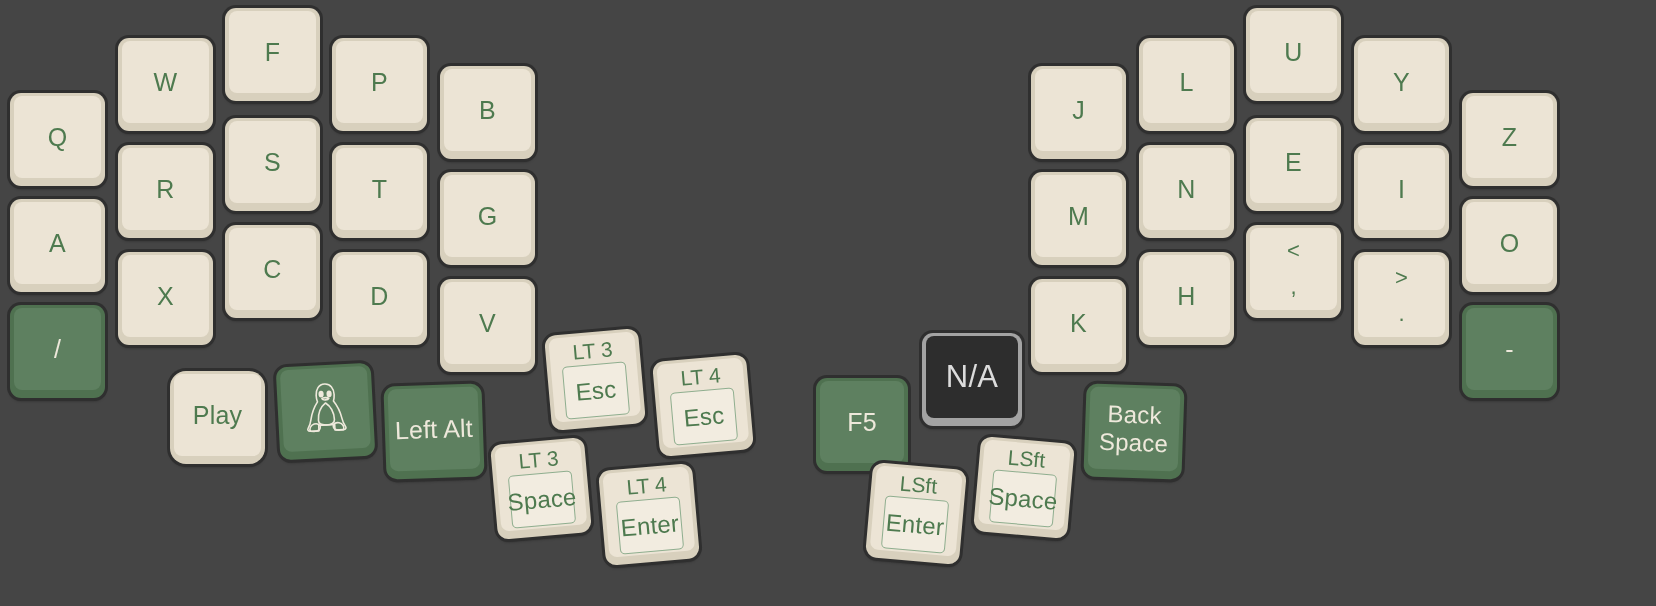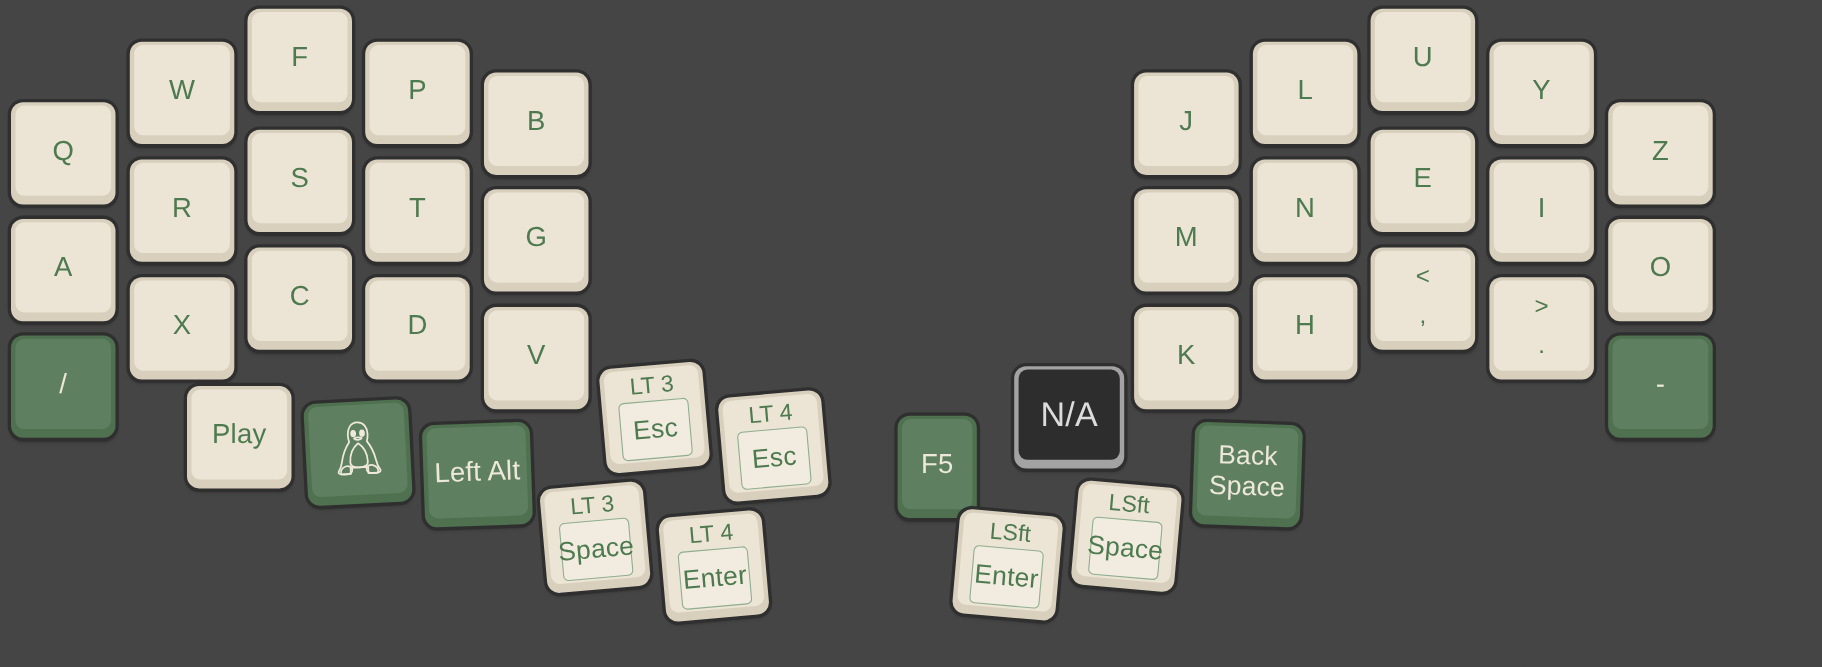--- a/index.html
+++ b/index.html
@@ -164,21 +164,21 @@
     <div class="cap">
       <span class="legend">G</span>
     </div>
   </div>
   <div class="key" style="left:440px;top:279px;width:95px;height:93px;">
     <div class="cap">
       <span class="legend">V</span>
     </div>
   </div>
 
-  <div class="key" style="left:170px;top:351px;width:95px;height:93px;">
+  <div class="key" style="left:170px;top:371px;width:95px;height:93px;border-radius:16px;">
     <div class="cap">
       <span class="legend">Play</span>
     </div>
   </div>
 
   <div class="key green" style="left:278px;top:365px;width:95px;height:93px;transform:rotate(-3deg);">
     <div class="cap">
       <span class="tux">
         <svg width="52" height="58" viewBox="0 0 52 58" fill="none" stroke="#efe9dc" stroke-width="1.6" stroke-linejoin="round" stroke-linecap="round">
 
@@ -319,21 +319,21 @@
     <div class="cap">
       <span class="legend">O</span>
     </div>
   </div>
   <div class="key green" style="left:1462px;top:305px;width:95px;height:93px;">
     <div class="cap">
       <span class="legend">-</span>
     </div>
   </div>
 
-  <div class="key green" style="left:816px;top:378px;width:72px;height:93px;">
+  <div class="key green" style="left:816px;top:378px;width:92px;height:93px;">
     <div class="cap">
       <span class="legend">F5</span>
     </div>
   </div>
 
   <div class="key dark" style="left:922px;top:333px;width:100px;height:93px;">
     <div class="cap">
       <span class="legend" style="font-size:31px;">N/A</span>
     </div>
   </div>

